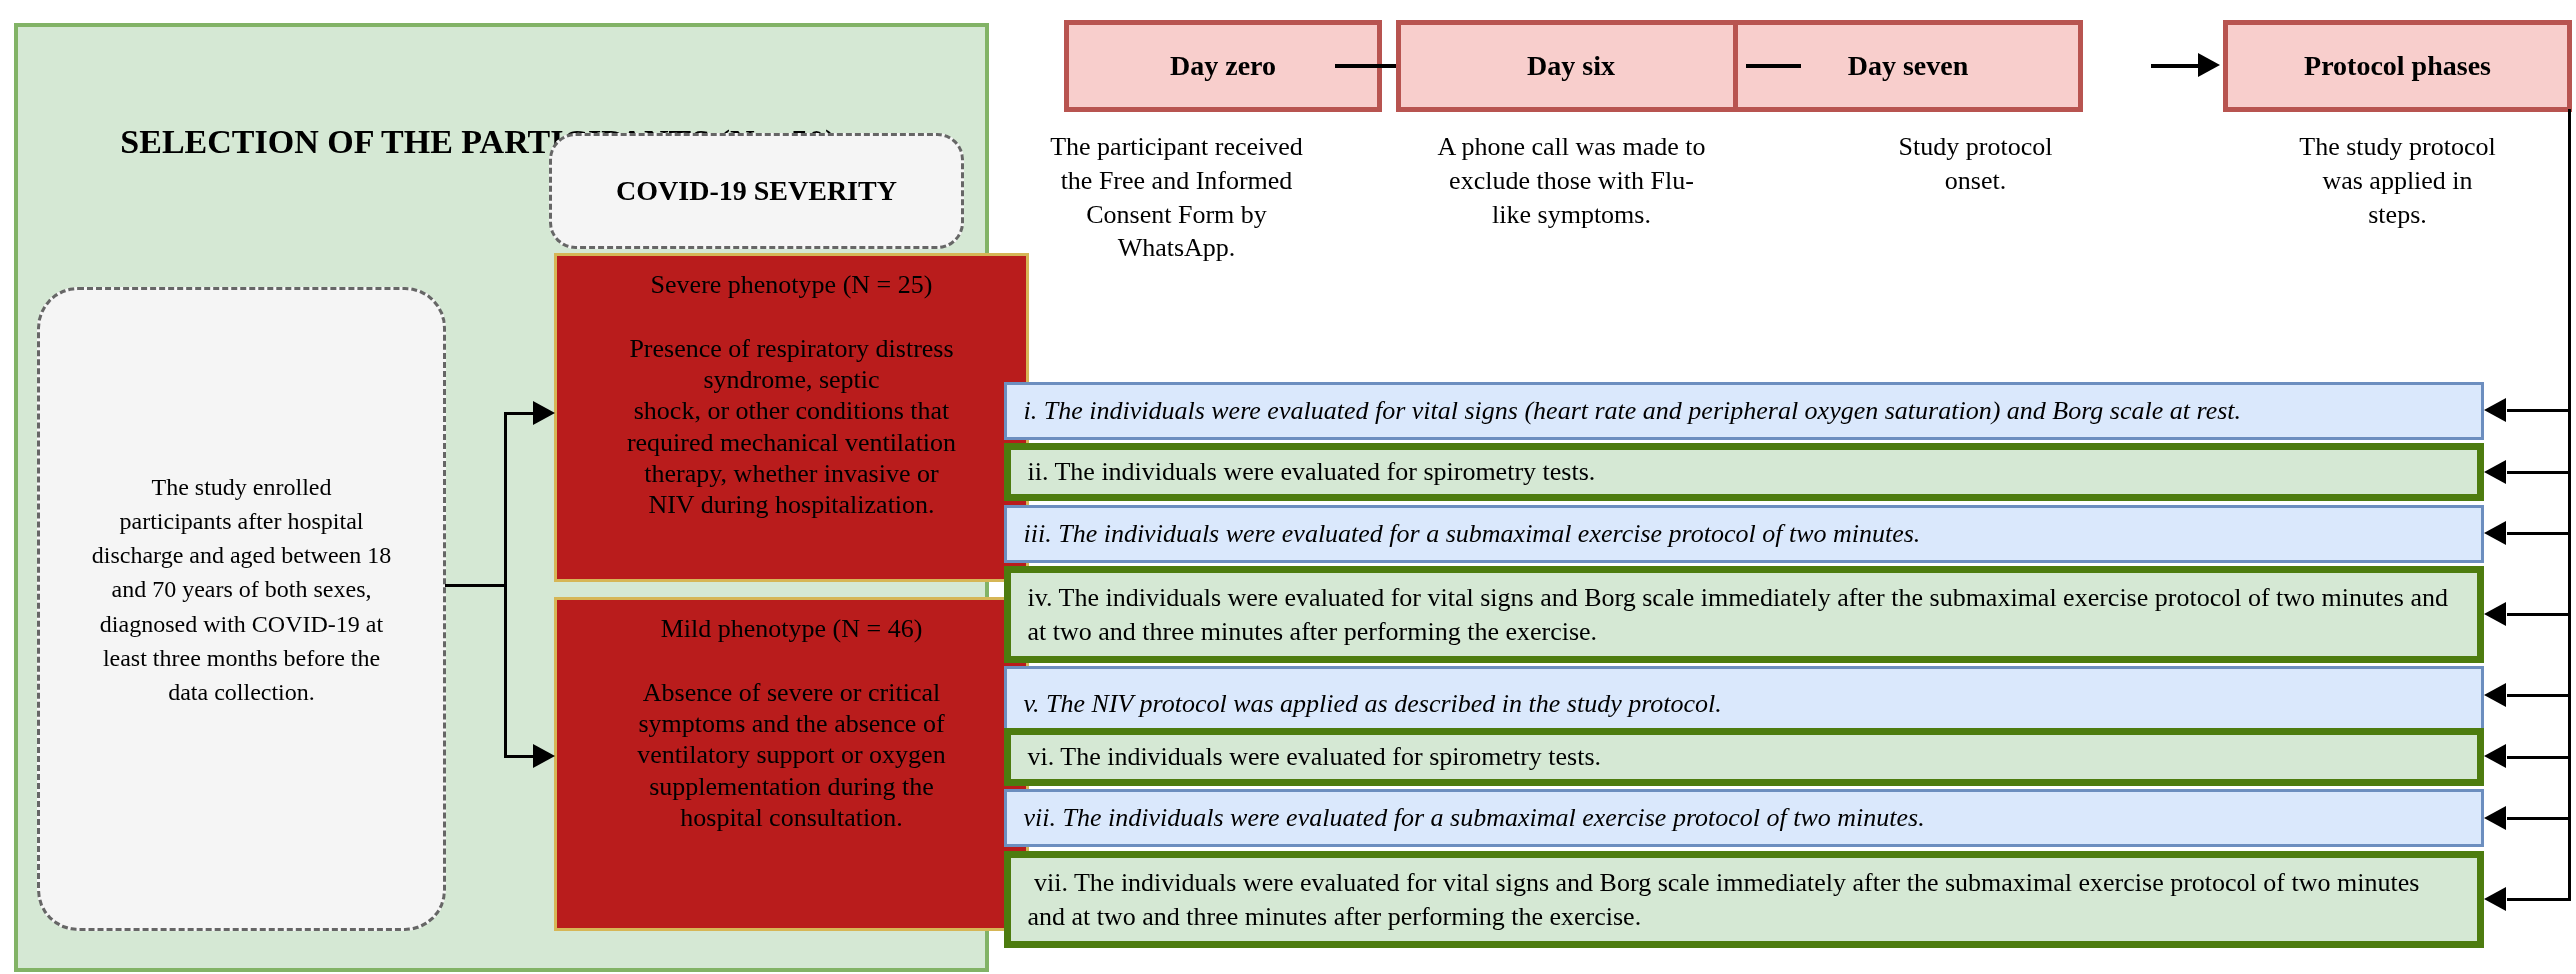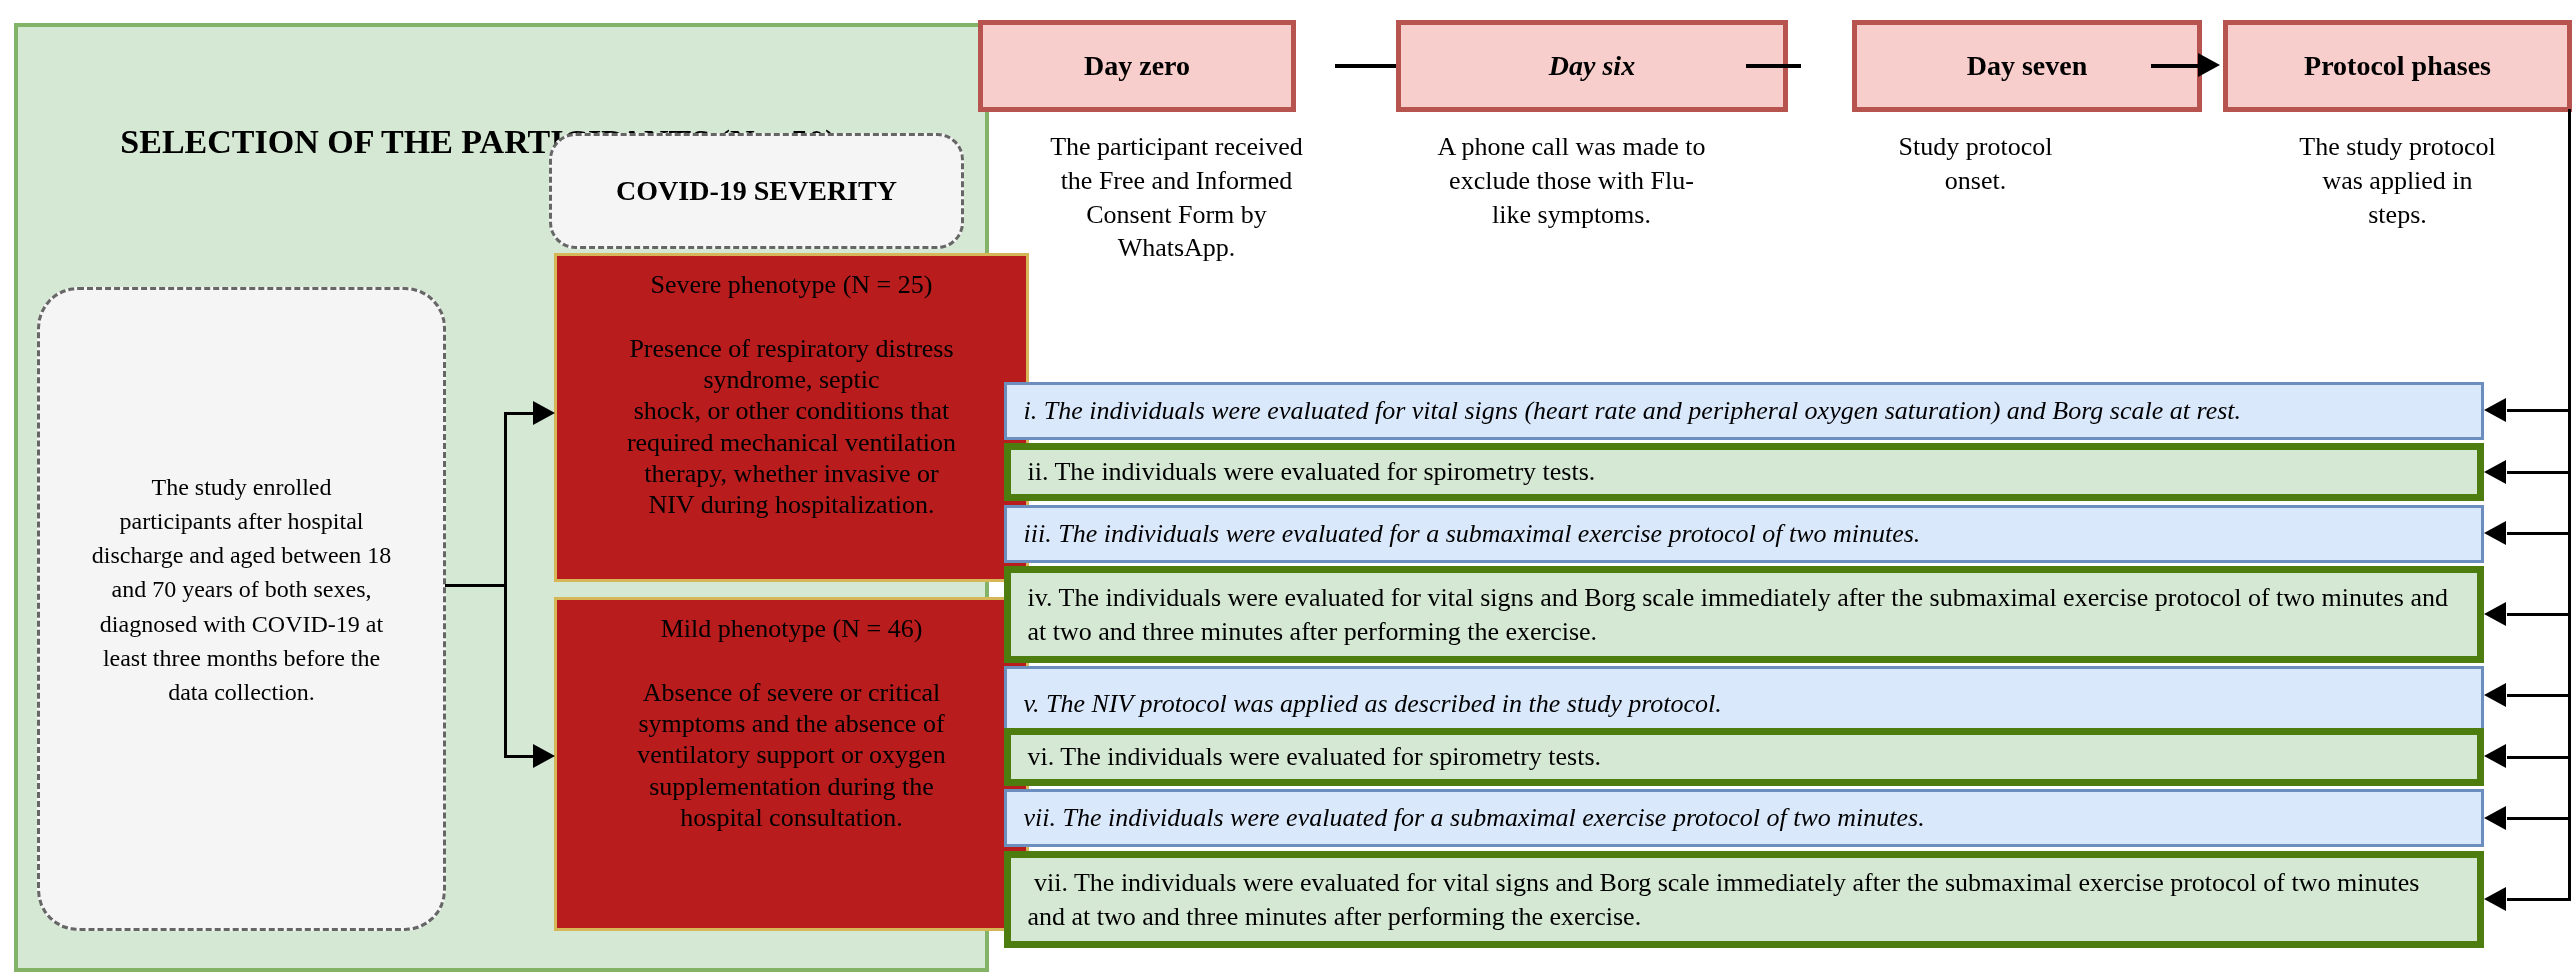--- a/index.html
+++ b/index.html
@@ -113,27 +113,27 @@
 hospital consultation.</div>
   </div>
 
   <div class="hline" style="left:445px; top:584px; width:61px; height:3px;"></div>
   <div class="vline" style="left:504px; top:412px; width:3px; height:346px;"></div>
   <div class="hline" style="left:505px; top:412px; width:28px; height:3px;"></div>
   <div class="tri-right" style="left:533px; top:401px;"></div>
   <div class="hline" style="left:505px; top:755px; width:28px; height:3px;"></div>
   <div class="tri-right" style="left:533px; top:744px;"></div>
 
-  <div class="red-box" style="left:978px; width:318px;">
+  <div class="red-box" style="left:1064px; width:318px;">
     <span>Day zero</span>
   </div>
-  <div class="red-box" style="left:1396px; width:392px;font-style:italic;">
+  <div class="red-box" style="left:1396px; width:350px;">
     <span>Day six</span>
   </div>
-  <div class="red-box" style="left:1852px; width:350px;text-align:center;">
+  <div class="red-box" style="left:1733px; width:350px;text-align:center;">
     <span>Day seven</span>
   </div>
   <div class="red-box" style="left:2223px; width:349px;">
     <span>Protocol  phases</span>
   </div>
 
   <div class="hline" style="left:1335px; top:64px; width:61px; height:3.5px;"></div>
   <div class="hline" style="left:1746px; top:64px; width:55px; height:3.5px;"></div>
   <div class="hline" style="left:2151px; top:64px; width:48px; height:3.5px;"></div>
   <div class="tri-right" style="left:2198px; top:53px;"></div>

